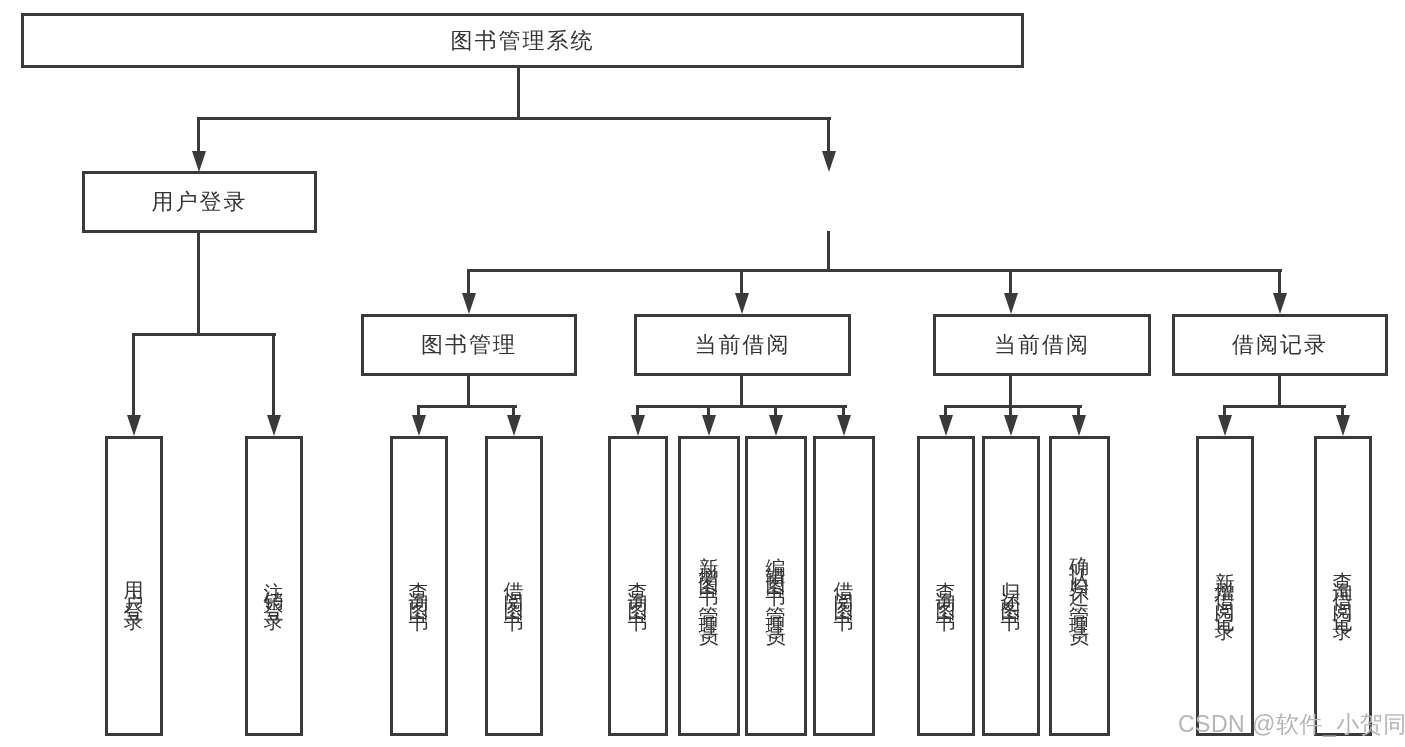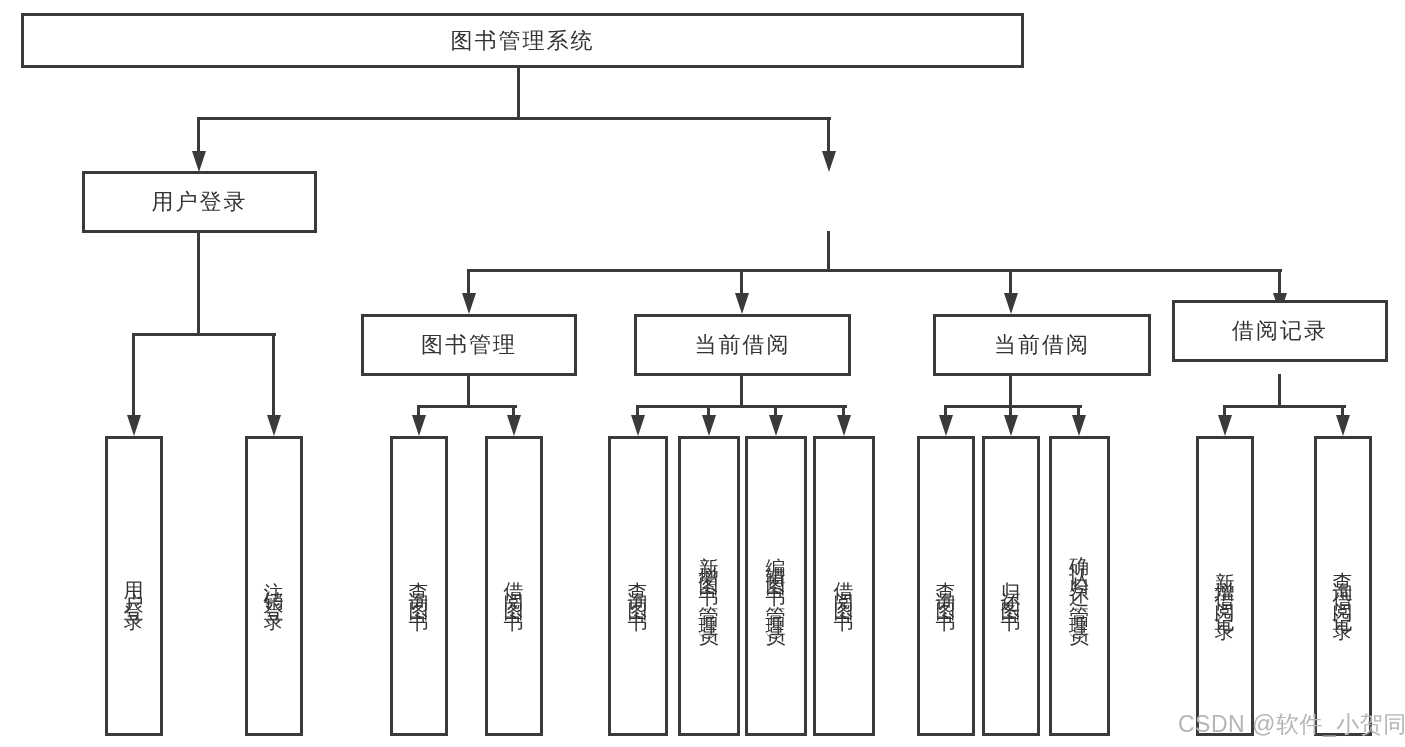--- a/index.html
+++ b/index.html
@@ -105,21 +105,21 @@
 
   <div class="hnode" style="left:361px;top:314px;width:216px;height:62px;">
     <span>图书管理</span>
   </div>
   <div class="hnode" style="left:634px;top:314px;width:217px;height:62px;">
     <span>当前借阅</span>
   </div>
   <div class="hnode" style="left:902px;top:314px;width:218px;height:62px;margin-left:31px;">
     <span>当前借阅</span>
   </div>
-  <div class="hnode" style="left:1172px;top:300px;width:216px;height:62px;">
+  <div class="hnode" style="left:1172px;top:314px;width:216px;height:62px;">
     <span>借阅记录</span>
   </div>
 
   <div class="vline" style="left:467px;top:374px;height:34px;"></div>
   <div class="hline" style="left:417px;top:405px;width:100px;"></div>
   <div class="vline" style="left:417px;top:405px;height:16px;"></div>
   <div class="ah" style="left:412px;top:415px;"></div>
   <div class="vline" style="left:512px;top:405px;height:16px;"></div>
   <div class="ah" style="left:507px;top:415px;"></div>
 

